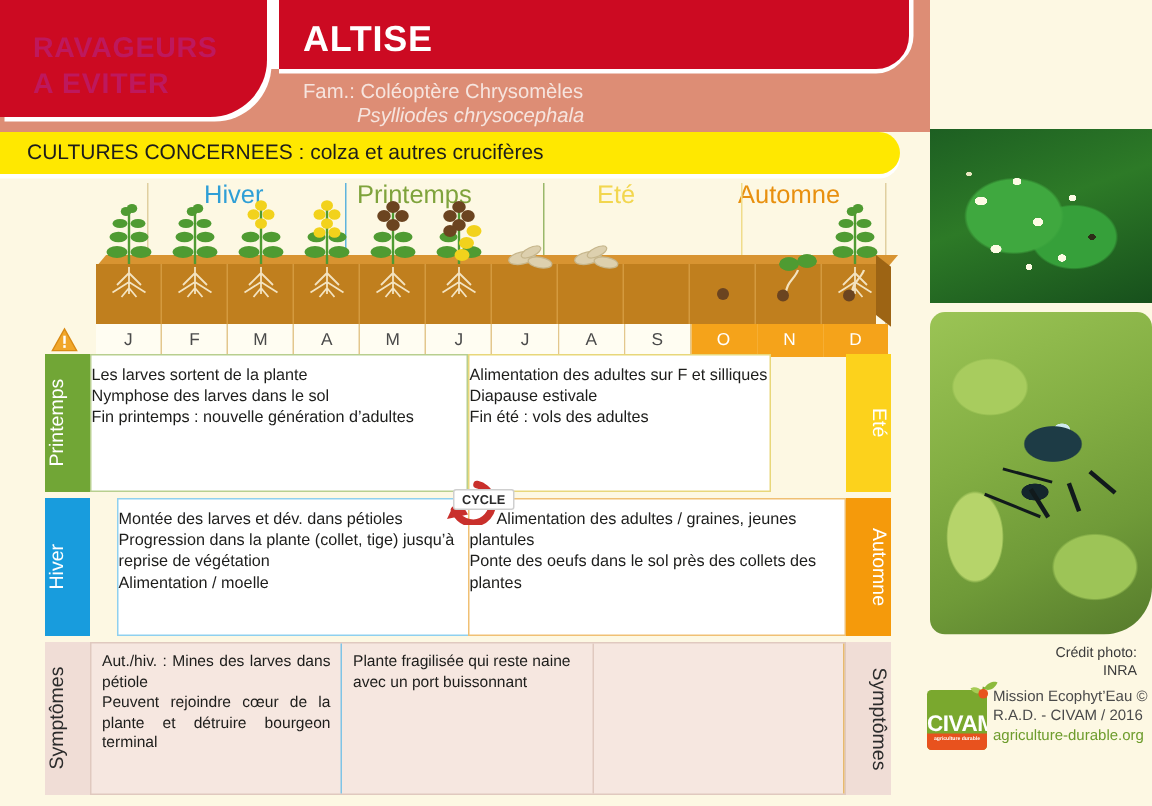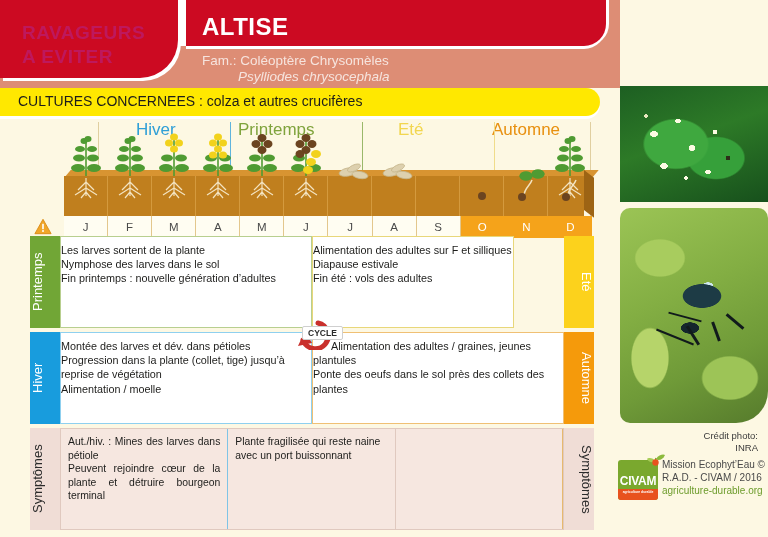--- a/index.html
+++ b/index.html
@@ -61,22 +61,22 @@
        radial-gradient(ellipse 30px 48px at 30px 150px,#b6d46a 60%,transparent 64%),
        linear-gradient(155deg,#9bc455,#83ae43 40%,#6f9a38 70%,#567b2c);}
   .beetle-leg{position:absolute;background:#111a1c;}
   .credit{position:absolute;left:620px;top:430px;width:148px;text-align:right;
       font-size:9.5px;color:#3b3b3b;line-height:12px;padding-right:10px;box-sizing:border-box;}
 
   
   .logoblock{position:absolute;left:618px;top:458px;width:150px;height:48px;}
   .civam{position:absolute;left:0;top:2px;width:40px;height:40px;border-radius:3px;overflow:hidden;
       background:#7aa82e;}
-  .civam-word{position:absolute;left:0;top:14px;width:40px;text-align:center;
-      color:#fff;font-weight:bold;font-size:12px;letter-spacing:-.3px;}
+  .civam-word{position:absolute;left:0;top:14px;width:40px;text-align:right;
+      color:#fff;font-weight:bold;font-size:15px;letter-spacing:-.3px;}
   .civam-bottom{position:absolute;left:0;bottom:0;width:40px;height:11px;background:#e8521e;}
   .civam-bottom b{display:block;color:#fff;font-size:3.4px;text-align:center;line-height:5px;padding-top:1px;}
   .logotext{position:absolute;left:44px;top:0;font-size:10px;color:#4a4a4a;line-height:13px;}
   .logotext .l3{color:#6d9c2c;}
   .leafmark{position:absolute;left:26px;top:-6px;}
 
   
   .tl{position:absolute;left:30px;top:120px;width:580px;height:118px;}
   .season-lab{position:absolute;top:0;font-size:17px;font-weight:normal;}
   .sl-hiver{color:#2f9fd6;}
@@ -106,21 +106,21 @@
   .tab.left{transform:rotate(180deg);}
   .panel{position:absolute;background:#ffffff;box-sizing:border-box;
      font-size:10.8px;line-height:14.2px;color:#1d1d1b;padding:6px 0;}
 
   .t-print{left:0;top:0;height:92px;background:#71a636;color:#fff;}
   .p-print{left:30px;top:0;width:252px;height:92px;border:1px solid #b8cf8f;}
   .t-ete{left:534px;top:0;height:92px;background:#fcd21c;color:#fff;writing-mode:vertical-rl;}
   .p-ete{left:282px;top:0;width:202px;height:92px;border:1px solid #e8d77a;}
 
   .t-hiver{left:0;top:96px;height:92px;background:#189cdd;color:#fff;}
-  .p-hiver{left:30px;top:96px;width:252px;height:92px;border:1px solid #8fd0ef;}
+  .p-hiver{left:48px;top:96px;width:252px;height:92px;border:1px solid #8fd0ef;}
   .t-aut{left:534px;top:96px;height:92px;background:#f59a0b;color:#fff;writing-mode:vertical-rl;}
   .p-aut{left:282px;top:96px;width:252px;height:92px;border:1px solid #f0c074;}
 
   .t-symL{left:0;top:192px;height:102px;background:#f0ddd6;color:#2b2b2b;}
   .t-symR{left:534px;top:192px;height:102px;background:#f0ddd6;color:#2b2b2b;writing-mode:vertical-rl;}
   .symrow{position:absolute;left:30px;top:192px;width:504px;height:102px;background:#f6e7e0;
      border:1px solid #e0c9bf;box-sizing:border-box;display:flex;}
   .symcell{flex:1 1 0;padding:6px 7px;font-size:10.4px;line-height:13.6px;color:#1d1d1b;box-sizing:border-box;}
   .symcell.b1{border-right:1px solid #7fc4e6;text-align:justify;}
   .symcell.b2{border-right:1px solid #e0c9bf;}

